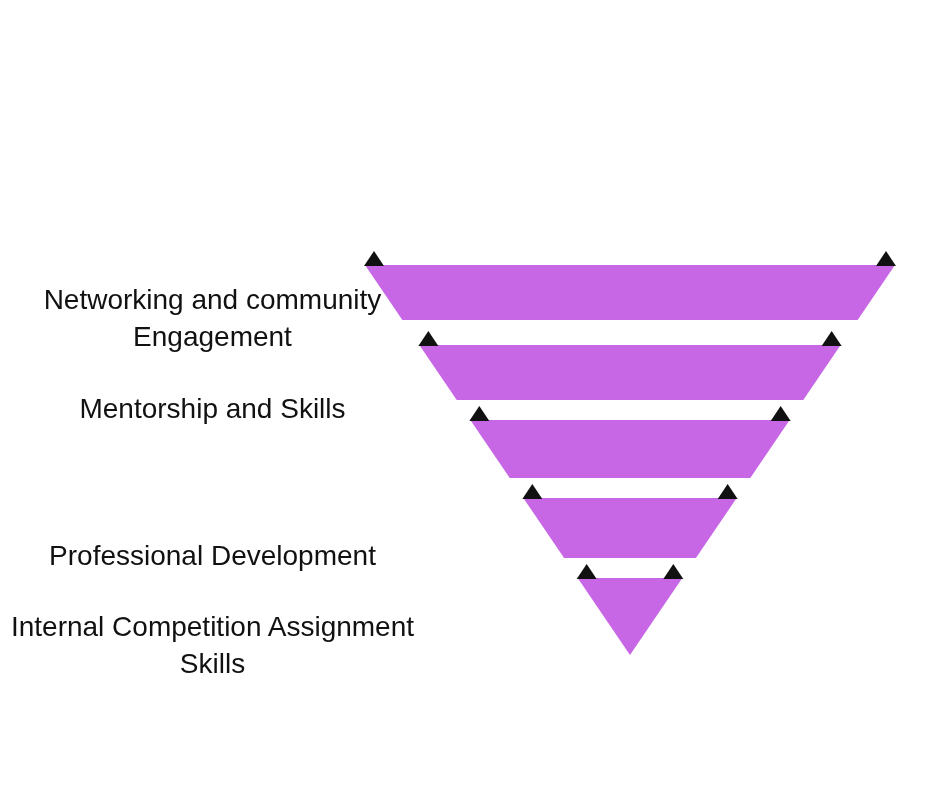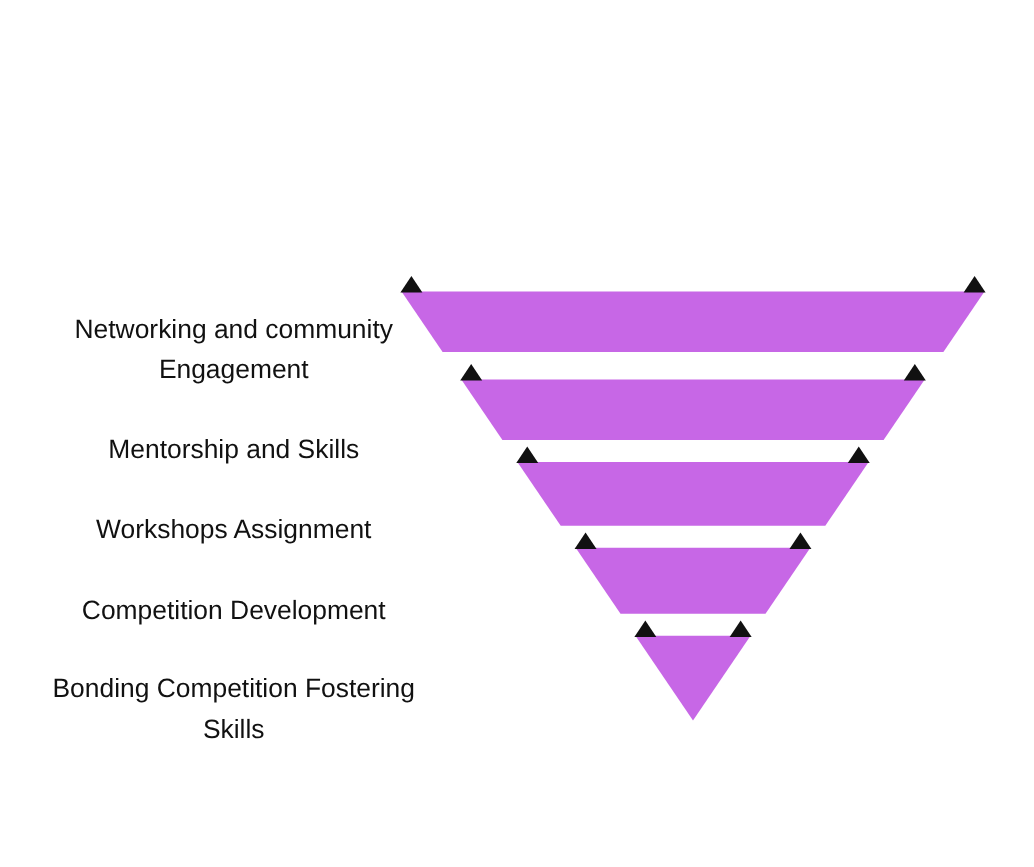--- a/index.html
+++ b/index.html
@@ -22,21 +22,21 @@
   .funnel-svg {
     position: absolute;
     top: 0;
     left: 0;
   }
   .label {
     position: absolute;
     left: 0;
     width: 425px;
     text-align: center;
-    font-size: 24px;
+    font-size: 28px;
     line-height: 37px;
     color: #111111;
     white-space: pre-line;
   }
 </style>
 </head>
 <body>
 
 <div class="canvas">
   <svg id="funnel-svg" class="funnel-svg" width="940" height="788" viewBox="0 0 940 788" aria-hidden="true">
@@ -55,19 +55,18 @@
       <polygon points="577.6794871794872,578 682.3205128205128,578 630,655" fill="#C767E6"></polygon>
       <polygon points="576.6794871794872,579 596.6794871794872,579 586.6794871794872,564" fill="#111111"></polygon>
       <polygon points="663.3205128205128,579 683.3205128205128,579 673.3205128205128,564" fill="#111111"></polygon>
     </svg>
 
   <div class="label" style="top:281px">Networking and community
 Engagement</div>
 
   <div class="label" style="top:390px">Mentorship and Skills</div>
 
-  <div class="label" style="top:463px">Workshops Assignment</div>
 
-  <div class="label" style="top:537px">Competition Development</div>
+  <div class="label" style="top:537px">Professional Development</div>
 
-  <div class="label" style="top:608px">Bonding Competition Fostering
+  <div class="label" style="top:608px">Internal Competition Assignment
 Skills</div>
 </div>
 
 </body></html>

